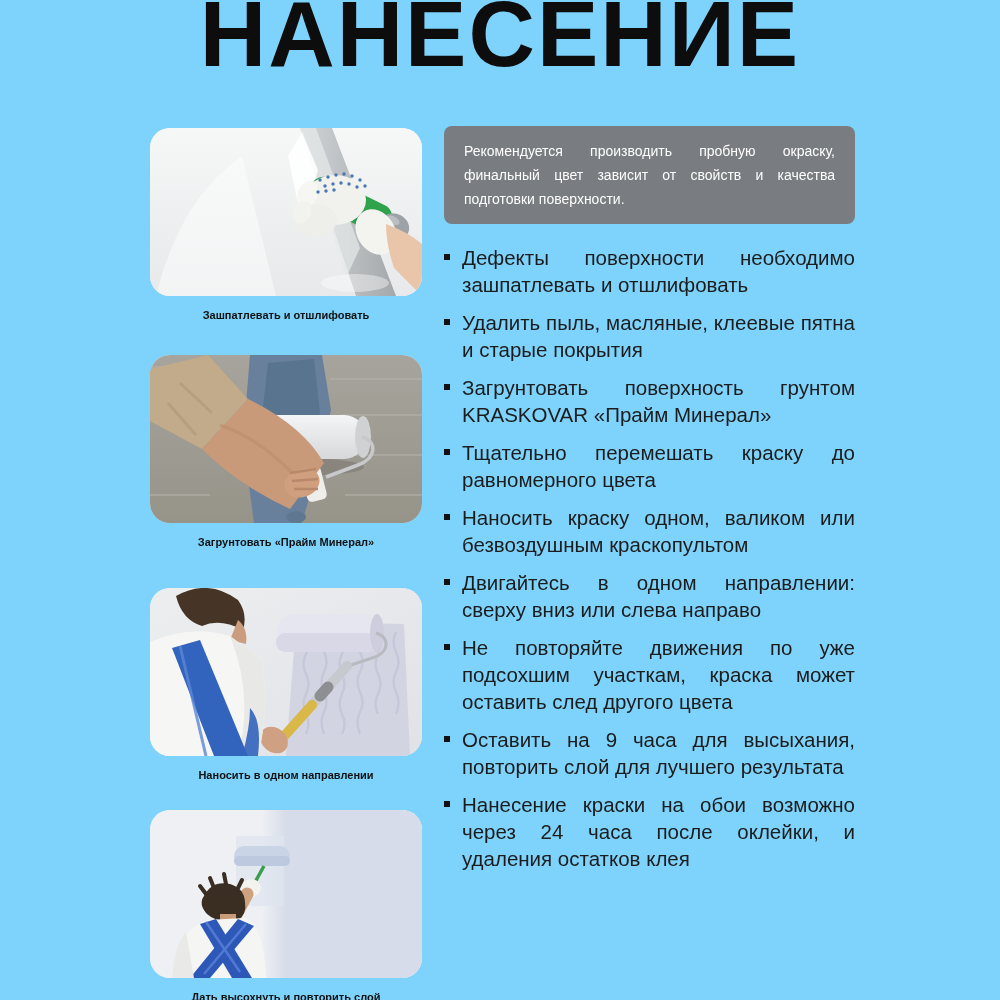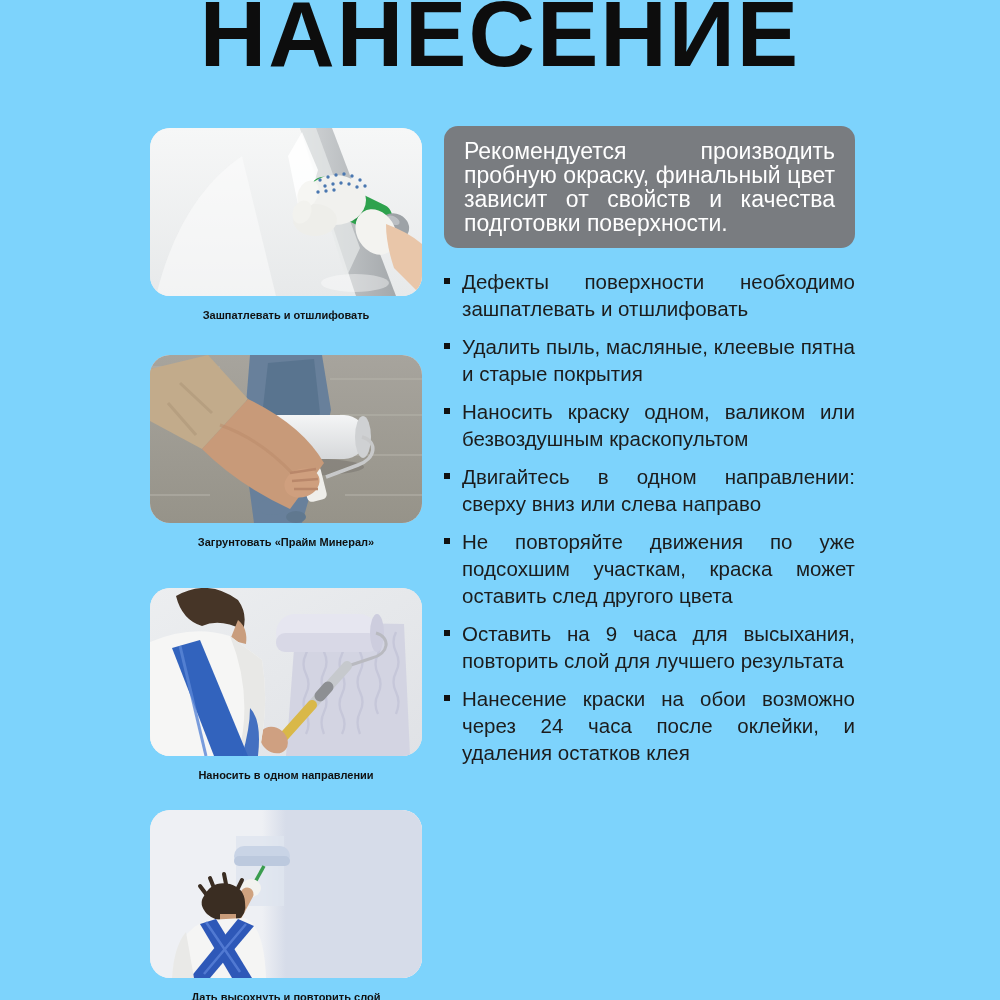--- a/index.html
+++ b/index.html
@@ -21,23 +21,23 @@
     background:#e9ebec;position:relative;
   }
   .photo svg{display:block;width:272px;height:168px;}
   .caption{
     margin:9px 0 0 0;text-align:center;font-size:11px;line-height:20px;
     font-weight:bold;color:#111111;
   }
   
   .right-col{position:absolute;left:444px;top:126px;width:411px;}
   .note-box{
-    background:#797c80;color:#ffffff;border-radius:14px;
+    background:#797c80;color:#ffffff;border-radius:8px;
     padding:13px 20px;box-sizing:border-box;
-    font-size:23px;line-height:24px;text-align:justify;
+    font-size:14px;line-height:24px;text-align:justify;
   }
   .bullets{list-style:none;margin:20px 0 0 0;padding:0;}
   .bullet-item{display:flex;align-items:flex-start;margin:0 0 11px 0;}
   .bullet-square{
     flex:0 0 auto;width:6px;height:6px;background:#111111;
     margin:10px 12px 0 0;
   }
   .bullet-text{
     flex:1 1 auto;margin:0;font-size:20.5px;line-height:27px;
     text-align:justify;color:#1c1c1c;
@@ -245,20 +245,28 @@
       <li class="bullet-item">
         <span class="bullet-square"></span>
         <p class="bullet-text">Дефекты поверхности необходимо зашпатлевать и отшлифовать</p>
       </li>
       <li class="bullet-item">
         <span class="bullet-square"></span>
         <p class="bullet-text">Удалить пыль, масляные, клеевые пятна и старые покрытия</p>
       </li>
       <li class="bullet-item">
         <span class="bullet-square"></span>
+        <p class="bullet-text">Загрунтовать поверхность грунтом KRASKOVAR «Прайм Минерал»</p>
+      </li>
+      <li class="bullet-item">
+        <span class="bullet-square"></span>
+        <p class="bullet-text">Тщательно перемешать краску до равномерного цвета</p>
+      </li>
+      <li class="bullet-item">
+        <span class="bullet-square"></span>
         <p class="bullet-text">Наносить краску одном, валиком или безвоздушным краскопультом</p>
       </li>
       <li class="bullet-item">
         <span class="bullet-square"></span>
         <p class="bullet-text">Двигайтесь в одном направлении: сверху вниз или слева направо</p>
       </li>
       <li class="bullet-item">
         <span class="bullet-square"></span>
         <p class="bullet-text">Не повторяйте движения по уже подсохшим участкам, краска может оставить след другого цвета</p>
       </li>

